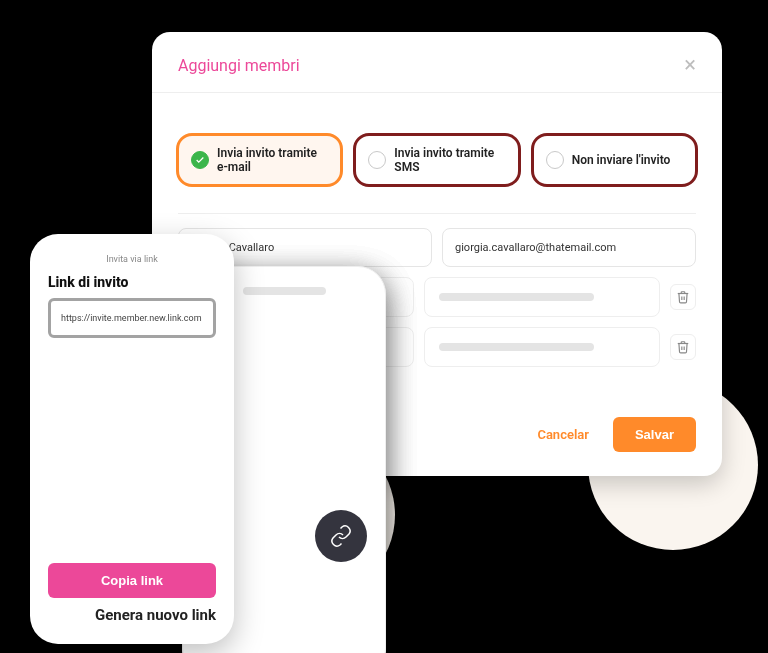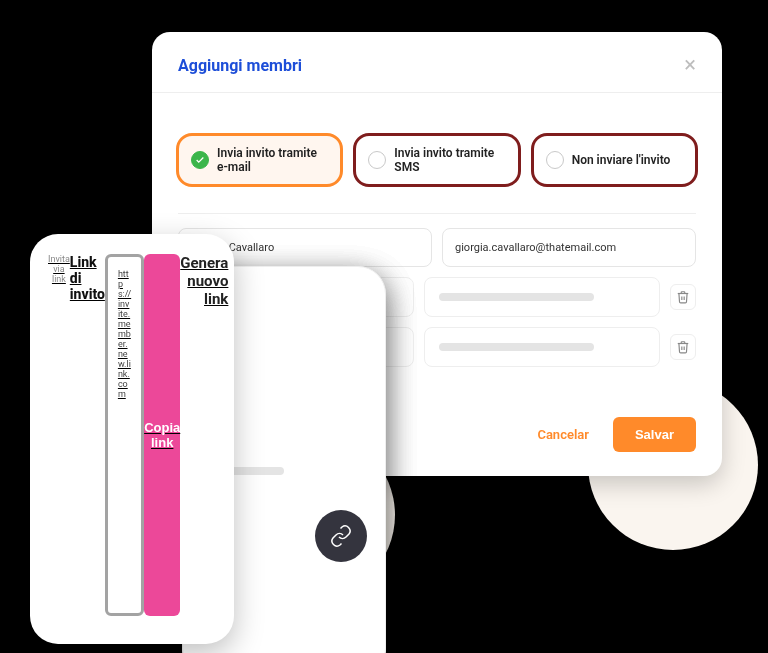--- a/index.html
+++ b/index.html
@@ -46,21 +46,21 @@
     border-radius: 18px;
     box-shadow: 0 8px 24px rgba(0,0,0,.2);
     z-index: 2;
     padding: 22px 0 18px 0;
   }
   .modal-header {
     display: flex; justify-content: space-between; align-items: center;
     padding: 0 26px 16px 26px;
     border-bottom: 1px solid #eee;
   }
-  .modal-title { font-size: 16px; font-weight: 700; color: #1d4ed8; }
+  .modal-title { font-size: 16px; font-weight: 400; color: #ec4899; }
   .close-x { color: #bdbdbd; font-size: 22px; line-height: 1; cursor: pointer; }
   
   .option-row {
     position: relative;
     display: flex; gap: 10px;
     padding: 18px 12px 8px 12px;
     margin: 14px -14px 0 -14px;
     background: #fff;
     border-radius: 10px;
   }
@@ -143,27 +143,27 @@
   
   .phone {
     position: absolute;
     left: 30px; top: 234px;
     width: 204px; height: 410px;
     background: #fff;
     border-radius: 28px;
     box-shadow: 0 10px 30px rgba(0,0,0,.25);
     z-index: 4;
     padding: 20px 18px;
-    display: flex;  text-decoration: underline;
+    display: flex; flex-direction: column;
   }
   .phone-top {
     text-align: center;
     font-size: 9px; color: #888; margin-bottom: 10px;
   }
-  .phone-title { font-size: 14px; font-weight: 800; color: #111; margin-bottom: 18px; }
+  .phone-title { font-size: 14px; font-weight: 800; color: #111; margin-bottom: 8px; }
   .link-box {
     border: 3px solid #a3a3a3; border-radius: 6px;
     padding: 12px 10px;
     font-size: 9px; color: #444;
     word-break: break-all;
     margin-bottom: 8px;
   }
   .phone-spacer { flex: 1; }
   .btn-copy {
     background: #ec4899; color: #fff; border: none;

